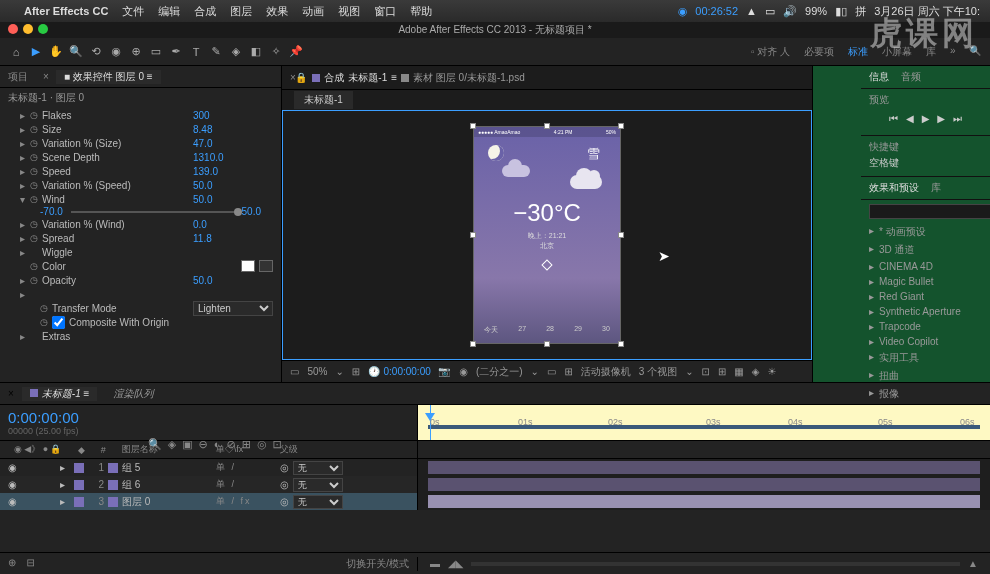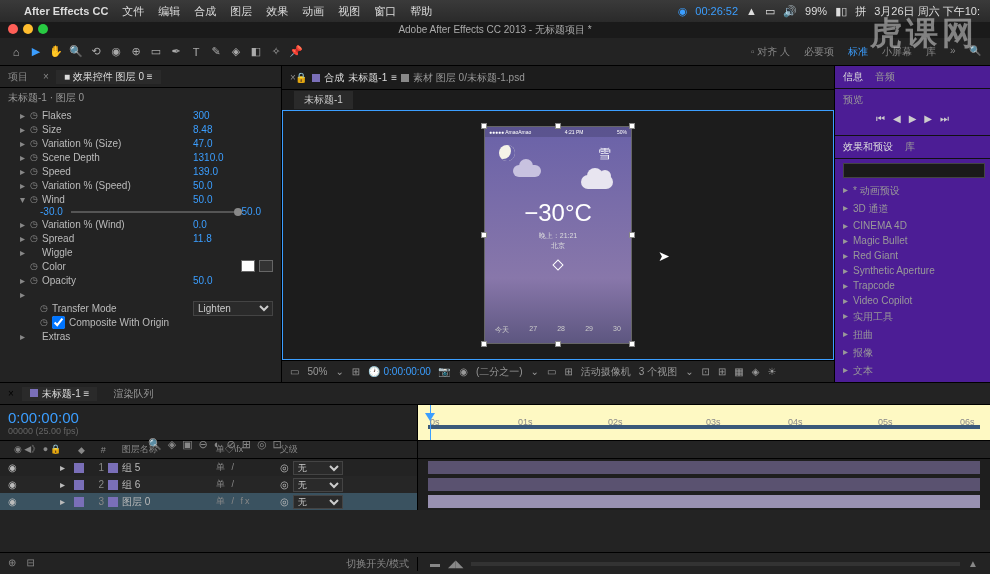--- a/index.html
+++ b/index.html
@@ -63,34 +63,34 @@
 .phone .time { position: absolute; top: 104px; width: 100%; text-align: center; color: #ddd; font-size: 7px; }
 .phone .city { position: absolute; top: 114px; width: 100%; text-align: center; color: #ddd; font-size: 7px; }
 .phone .diamond { position: absolute; top: 134px; left: 50%; width: 8px; height: 8px; border: 1px solid #fff; transform: translateX(-50%) rotate(45deg); }
 .phone .days { position: absolute; bottom: 8px; width: 100%; display: flex; justify-content: space-around; color: #ccc; font-size: 7px; }
 .handle { position: absolute; width: 6px; height: 6px; background: #fff; border: 1px solid #888; }
 .h-tl{top:-3px;left:-3px}.h-tm{top:-3px;left:50%;margin-left:-3px}.h-tr{top:-3px;right:-3px}.h-ml{top:50%;left:-3px;margin-top:-3px}.h-mr{top:50%;right:-3px;margin-top:-3px}.h-bl{bottom:-3px;left:-3px}.h-bm{bottom:-3px;left:50%;margin-left:-3px}.h-br{bottom:-3px;right:-3px}
 .cursor { position: absolute; top: 248px; left: 658px; color: #fff; font-size: 14px; pointer-events: none; }
 .viewer-footer { height: 22px; background: #232323; display: flex; align-items: center; font-size: 10px; color: #999; gap: 8px; padding: 0 8px; border-top: 1px solid #000; }
 .viewer-footer .item { cursor: pointer; }
 .viewer-footer .blue { color: #3b9eff; }
-.right-panel { width: 156px; background: #4c1d95; border-left: 1px solid #000; font-size: 10px; color: #999; }
+.right-panel { width: 178px; background: #14532d; border-left: 1px solid #000; font-size: 10px; color: #999; padding-left: 48px; }
 .rp-section { border-bottom: 1px solid #111; padding: 4px 8px; }
 .rp-tabs { display: flex; gap: 12px; }
 .rp-tabs .active { color: #ddd; }
 .rp-transport { display: flex; gap: 8px; justify-content: center; padding: 6px; color: #ccc; }
 .rp-transport span { cursor: pointer; }
 .rp-row { padding: 2px 8px; display: flex; }
 .rp-row .arrow { width: 10px; }
 .rp-row.item { cursor: pointer; }
 .rp-search { padding: 4px 8px; display: flex; align-items: center; }
 .rp-search input { flex: 1; background: #1a1a1a; border: 1px solid #444; color: #999; font-size: 10px; padding: 1px 4px; }
 .timeline { height: 192px; background: #232323; border-top: 1px solid #000; display: flex; flex-direction: column; }
 .tl-tabs { height: 22px; display: flex; align-items: center; font-size: 10px; padding-left: 8px; gap: 8px; border-bottom: 1px solid #000; }
-.tl-tabs .tab { padding: 0 8px; color: #999; cursor: pointer; }
+.tl-tabs .tab { padding: 0 8px; color: #999; cursor: pointer; font-style: italic; }
 .tl-tabs .tab.active { background: #2a2a2a; color: #ddd; }
 .tl-tabs .sq { width: 8px; height: 8px; background: #7a6fb8; display: inline-block; margin-right: 4px; }
 .tl-header { height: 36px; display: flex; border-bottom: 1px solid #000; }
 .tl-left { width: 418px; border-right: 1px solid #000; padding: 4px 8px; }
 .tl-time { color: #3b9eff; font-size: 15px; }
 .tl-fps { color: #666; font-size: 9px; }
 .tl-icons { display: flex; gap: 6px; color: #888; margin-top: 2px; font-size: 11px; margin-left: 140px; position: absolute; }
 .tl-ruler { flex: 1; position: relative; background: #fef9c3; }
 .tl-ruler .tick { position: absolute; top: 12px; font-size: 9px; color: #888; }
 .tl-ruler .playhead { position: absolute; top: 0; bottom: 0; left: 12px; width: 1px; background: #3b9eff; }
@@ -229,21 +229,21 @@
         <span class="label">Variation % (Speed)</span>
         <span class="value">50.0</span>
       </div>
     <div class="prop-row">
         <span class="arrow">▾</span>
         <span class="stopwatch">◷</span>
         <span class="label">Wind</span>
         <span class="value">50.0</span>
       </div>
     <div class="slider-row">
-        <span>-30.0</span>
+        <span>-70.0</span>
         <div class="slider">
           <div class="thumb" style="left:100%"></div>
         </div>
         <span>50.0</span>
       </div>
     <div class="prop-row">
         <span class="arrow">▸</span>
         <span class="stopwatch">◷</span>
         <span class="label">Variation % (Wind)</span>
         <span class="value">0.0</span>
@@ -370,20 +370,24 @@
     <div class="rp-section">
       <div>预览</div>
       <div class="rp-transport">
         <span>⏮</span>
         <span>◀</span>
         <span>▶</span>
         <span>▶</span>
         <span>⏭</span>
       </div>
     </div>
+    <div class="rp-section">
+      <div>快捷键</div>
+      <div style="color:#ccc;padding:2px 0">空格键</div>
+    </div>
     <div class="rp-section rp-tabs">
       <span class="active">效果和预设</span>
       <span>库</span>
     </div>
     <div class="rp-search">
         <input placeholder="" style="">
       </div>
     <div id="rp-items">
         <div class="rp-row item">
           <span class="arrow">▸</span>

